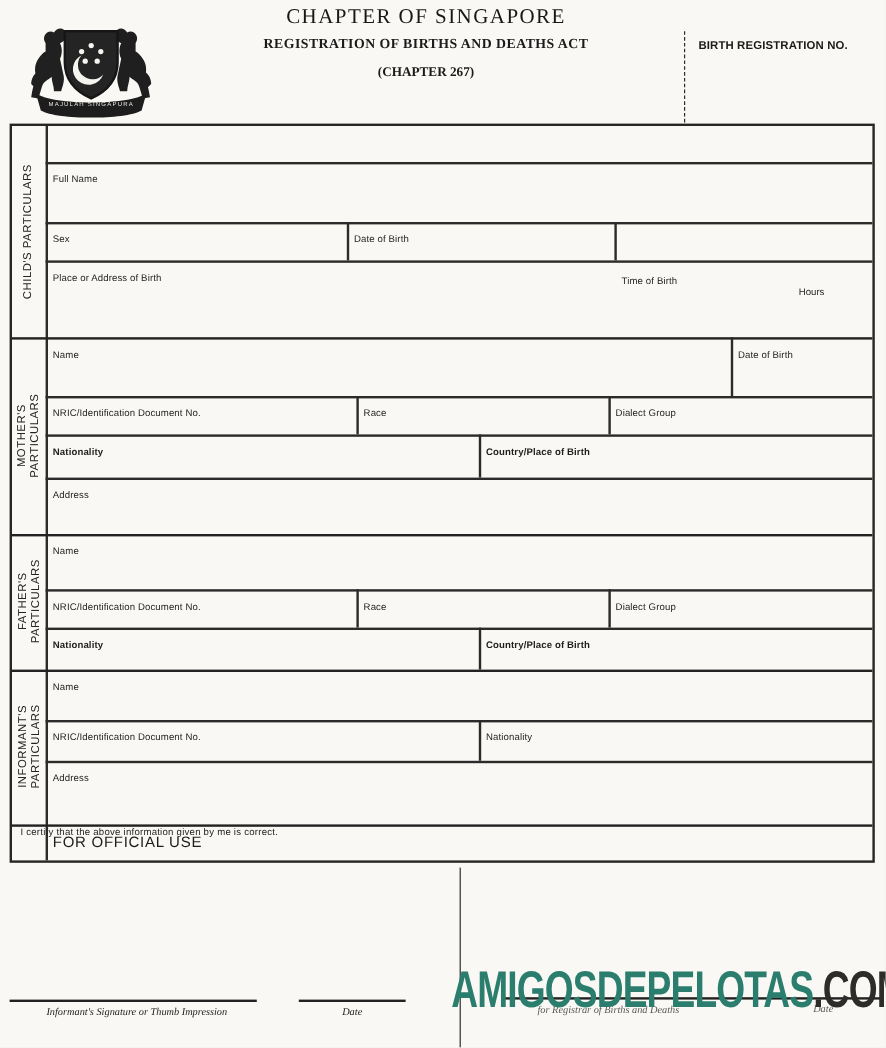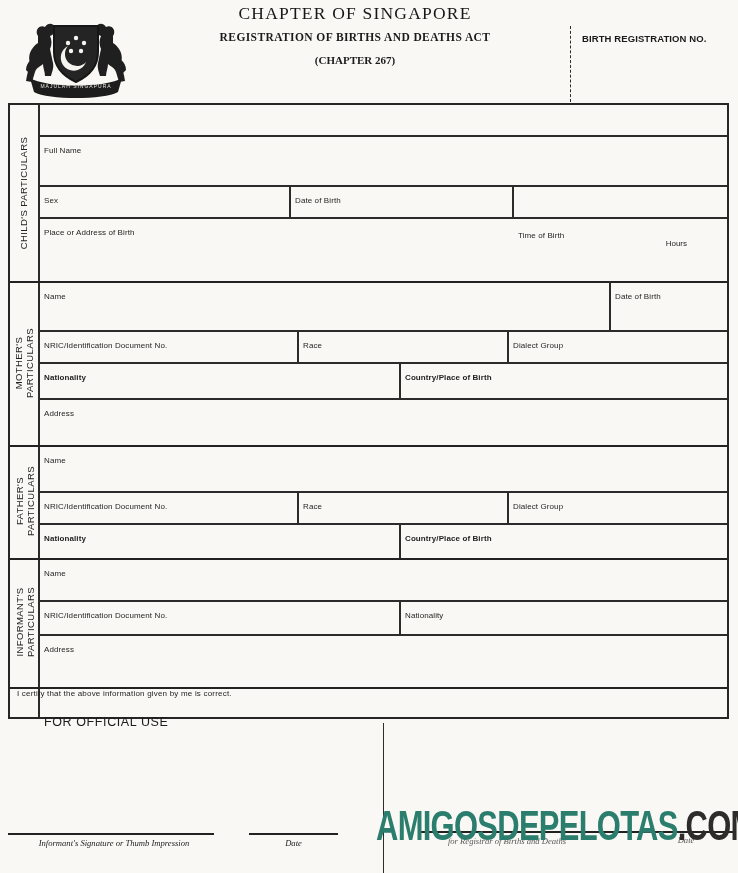--- a/index.html
+++ b/index.html
@@ -235,21 +235,21 @@
       <span class="lbl">Nationality</span>
     </div>
     <div class="hline" style="left:28px;top:529px;width:689px;"></div>
 
     <div class="cell" style="left:28px;top:529px;width:689px;height:53px;">
       <span class="lbl">Address</span>
     </div>
 
     <div class="hline sect" style="left:0;top:582px;width:717px;"></div>
 
-    <div class="cell" style="left:28px;top:582px;width:689px;height:30px;padding-top:6px;margin-top:19px;">
+    <div class="cell" style="left:28px;top:582px;width:689px;height:30px;padding-top:6px;">
       <span class="official-lbl">FOR OFFICIAL USE</span>
     </div>
   </div>
 
   <div class="certify">I certify that the above information given by me is correct.</div>
 
   <div class="foot-vline"></div>
 
   <div class="sigline" style="left:8px;top:833px;width:206px;"></div>
   <div class="sig-lab" style="left:8px;top:838px;width:212px;font-style:italic;">Informant's Signature or Thumb Impression</div>

